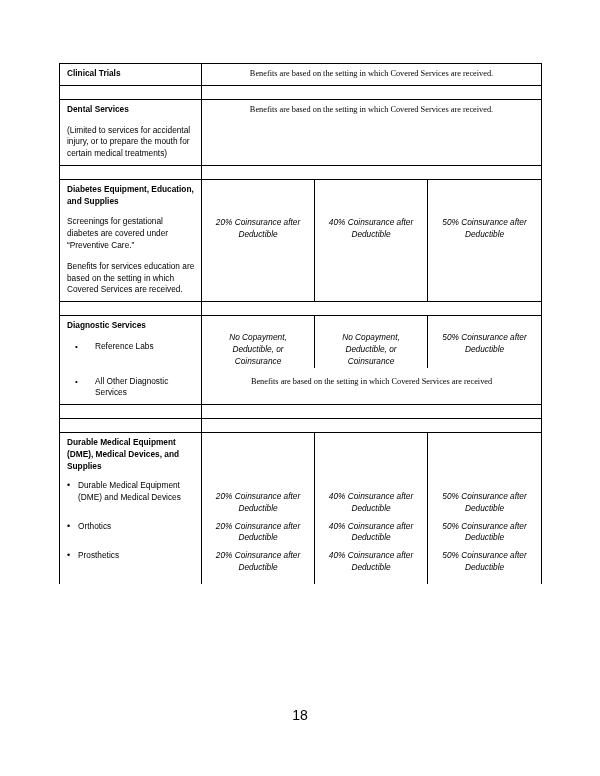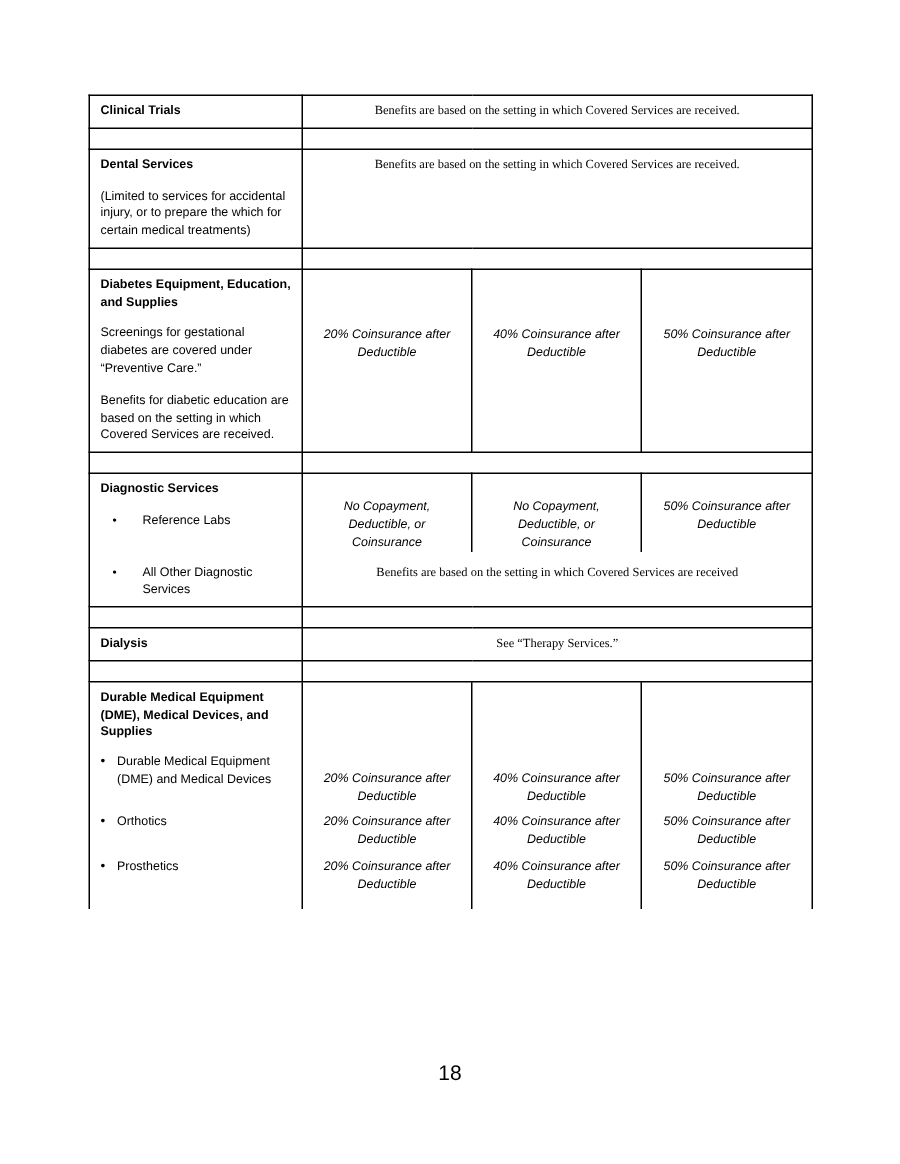--- a/index.html
+++ b/index.html
@@ -140,39 +140,39 @@
 
       <tr class="spacer">
         <td></td>
         <td colspan="3"></td>
       </tr>
 
       <tr>
         <td>
           <div class="cell">
             <div class="para hdr">Dental Services</div>
-            <div class="para">(Limited to services for accidental injury, or to prepare the which for certain medical treatments)</div>
+            <div class="para">(Limited to services for accidental injury, or to prepare the mouth for certain medical treatments)</div>
           </div>
         </td>
         <td colspan="3">
           <div class="cell-span">Benefits are based on the setting in which Covered Services are received.</div>
         </td>
       </tr>
 
       <tr class="spacer">
         <td></td>
         <td colspan="3"></td>
       </tr>
 
       <tr>
         <td>
           <div class="cell">
             <div class="para hdr">Diabetes Equipment, Education, and Supplies</div>
             <div class="para">Screenings for gestational diabetes are covered under “Preventive Care.”</div>
-            <div class="para">Benefits for diabetic education are based on the setting in which Covered Services are received.</div>
+            <div class="para">Benefits for services education are based on the setting in which Covered Services are received.</div>
           </div>
         </td>
         <td>
           <div class="cell-val" style="padding-top:37px;">20% Coinsurance after Deductible</div>
         </td>
         <td>
           <div class="cell-val" style="padding-top:37px;">40% Coinsurance after Deductible</div>
         </td>
         <td>
           <div class="cell-val" style="padding-top:37px;">50% Coinsurance after Deductible</div>
@@ -217,30 +217,20 @@
         <td colspan="3" style="border-top:none;">
           <div class="cell-span" style="padding-top:8px;">Benefits are based on the setting in which Covered Services are received</div>
         </td>
       </tr>
 
       <tr class="spacer">
         <td></td>
         <td colspan="3"></td>
       </tr>
 
-      <tr>
-        <td>
-          <div class="cell">
-            <div class="para hdr">Dialysis</div>
-          </div>
-        </td>
-        <td colspan="3">
-          <div class="cell-span">See “Therapy Services.”</div>
-        </td>
-      </tr>
 
       <tr class="spacer">
         <td></td>
         <td colspan="3"></td>
       </tr>
 
       <tr>
         <td style="border-bottom:none;">
           <div class="cell" style="padding-bottom:0;">
             <div class="para hdr">Durable Medical Equipment (DME), Medical Devices, and Supplies</div>

